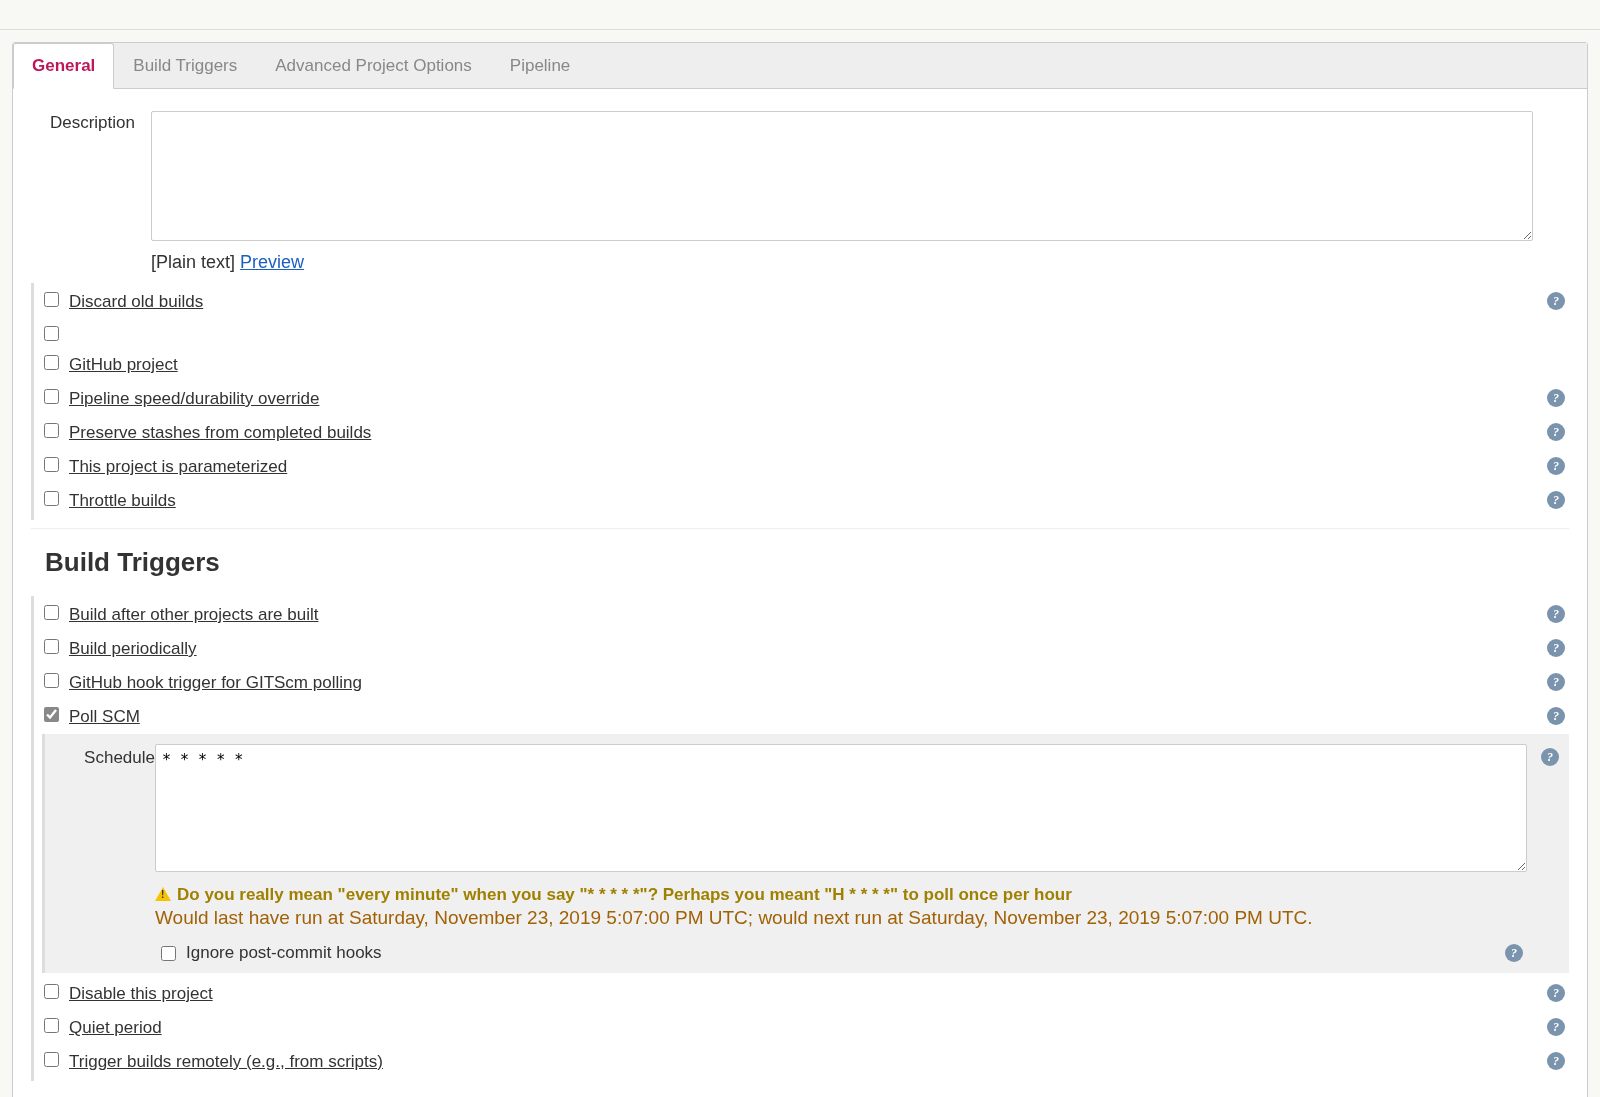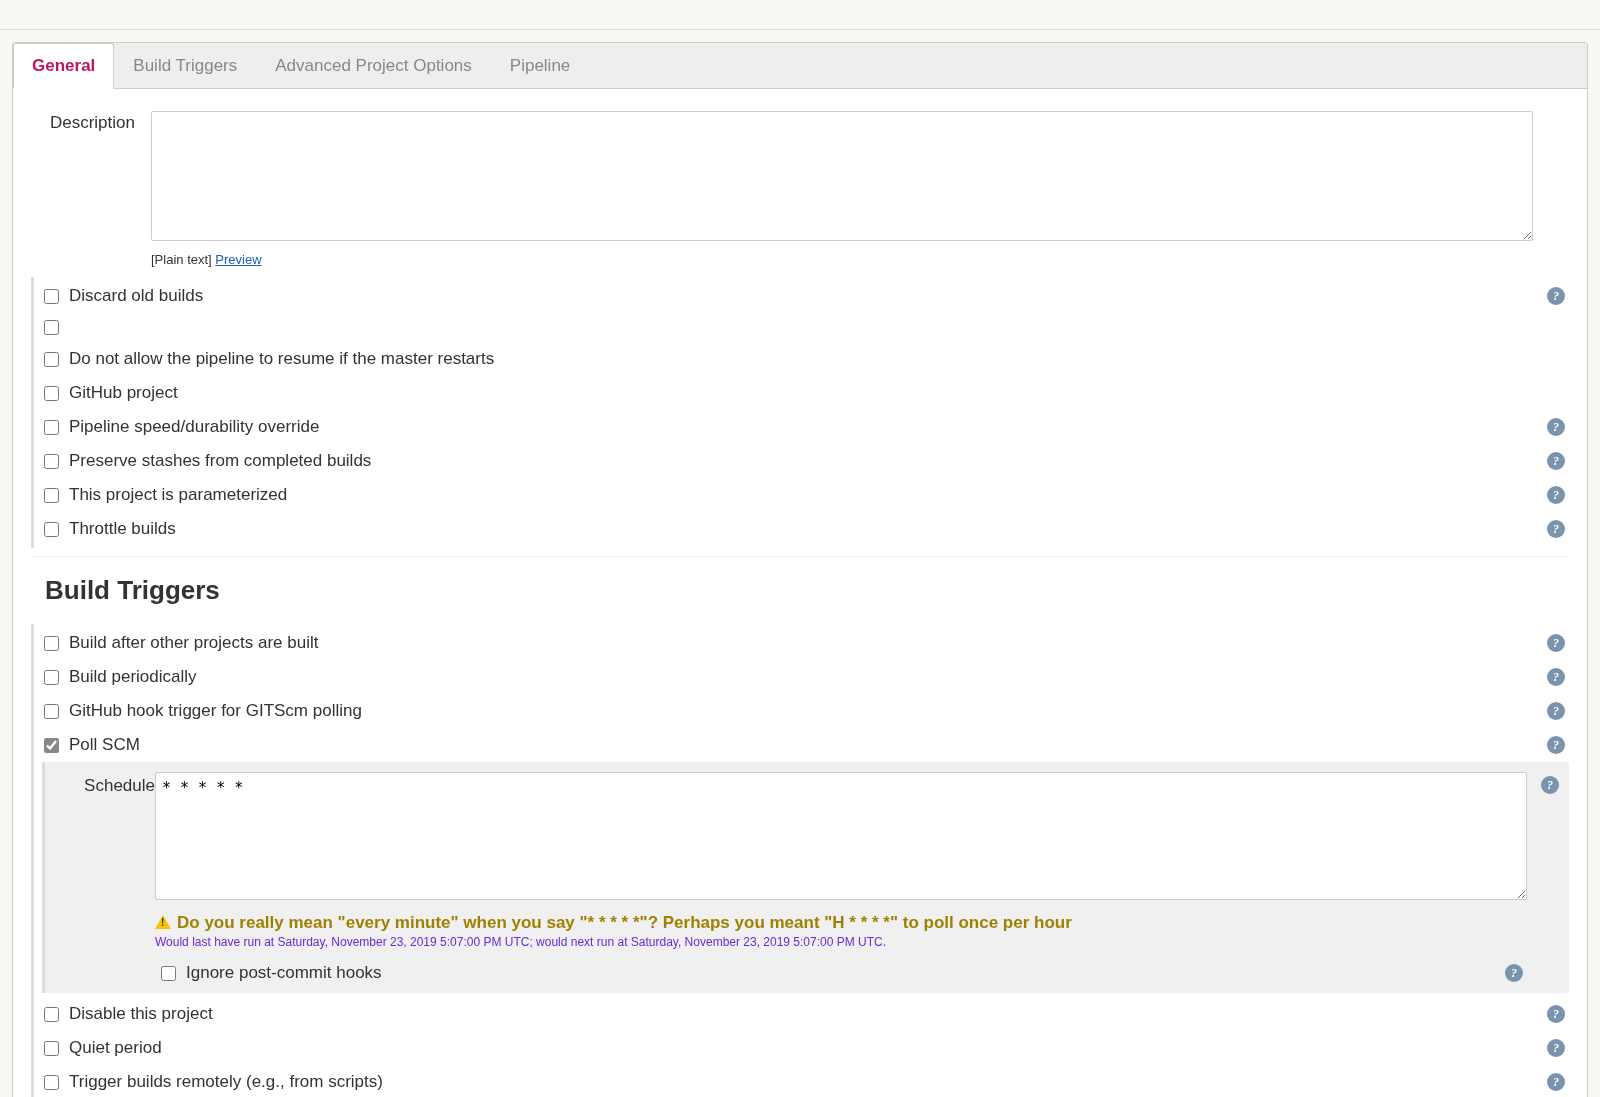--- a/index.html
+++ b/index.html
@@ -77,37 +77,37 @@
     font-size: 15px;
     padding: 6px;
     resize: both;
   }
   textarea.schedule {
     min-height: 128px;
     font-family: monospace;
     font-size: 15px;
   }
   .plain-text-row {
-    font-size: 13px;
+    font-size: 18px;
     margin-top: 6px;
   }
   .plain-text-row a {
     color: #1b5fc2;
     text-decoration: underline;
   }
   .options-block {
     border-left: 3px solid #ddd;
     padding: 2px 0 2px 8px;
     margin-top: 10px;
   }
   .option-row {
     display: flex;
-    align-items: center;
     padding: 7px 2px;
     position: relative;
+    text-decoration: underline;
   }
   .option-row input[type="checkbox"] {
     width: 15px;
     height: 15px;
     margin-right: 10px;
     accent-color: #888;
     flex-shrink: 0;
   }
   .option-row label {
     font-size: 17px;
@@ -187,22 +187,22 @@
     font-size: 10px;
     color: #333;
     font-weight: bold;
   }
   .warning-text {
     color: #a08000;
     font-weight: bold;
     font-size: 17px;
   }
   .info-text {
-    color: #6d28d9;
-    font-size: 12px;
+    color: #a16207;
+    font-size: 19px;
     margin-top: 2px;
   }
   .nested-checkbox-row {
     display: flex;
     align-items: center;
     margin-top: 14px;
     padding-left: 6px;
     position: relative;
   }
   .nested-checkbox-row input[type="checkbox"] {
@@ -246,24 +246,20 @@
     </div>
 
     <div class="options-block">
       <div class="option-row">
         <input type="checkbox" style="">
         <label>Discard old builds</label>
         <span class="help-icon">?</span>
       </div>
       <div class="option-row">
         <input type="checkbox" style="">
-      </div>
-      <div class="option-row">
-        <input type="checkbox" style="">
-        <label>Do not allow the pipeline to resume if the master restarts</label>
       </div>
       <div class="option-row">
         <input type="checkbox" style="">
         <label>GitHub project</label>
       </div>
       <div class="option-row">
         <input type="checkbox" style="">
         <label>Pipeline speed/durability override</label>
         <span class="help-icon">?</span>
       </div>

